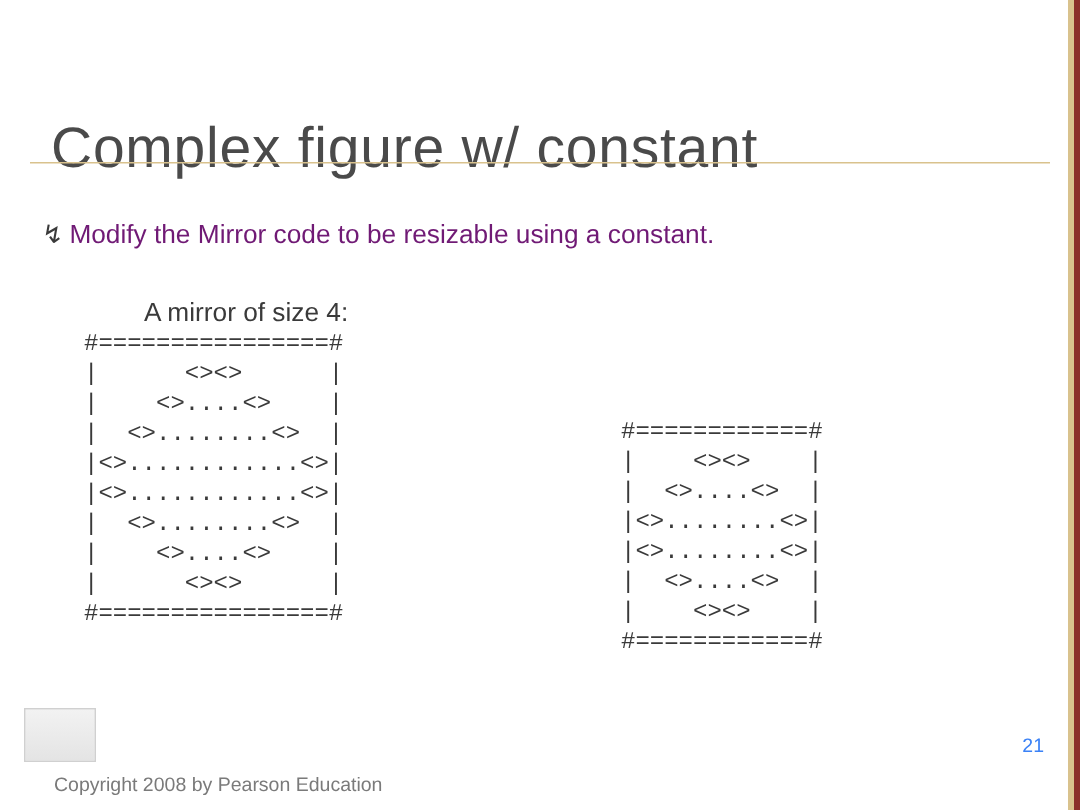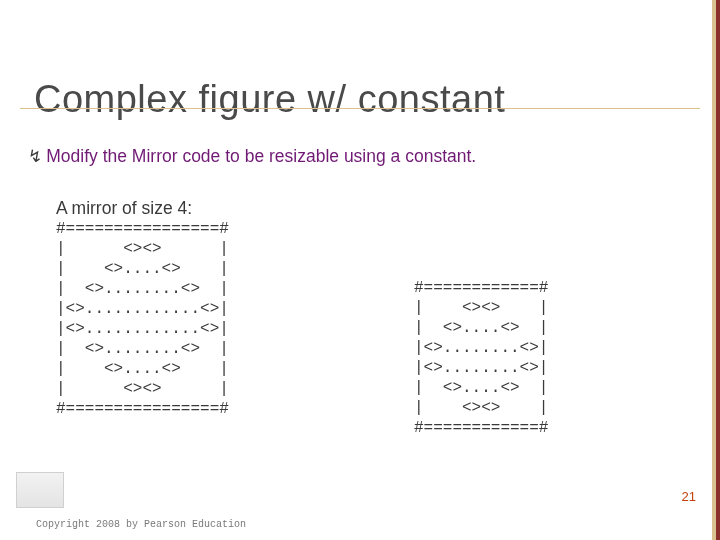--- a/index.html
+++ b/index.html
@@ -51,20 +51,21 @@
     color: #3a3a3a;
     font-family: Arial, sans-serif;
   }
   .intro-label {
     font-size: 17.5px;
     color: #701a75;
   }
   .mirror-label {
     font-size: 17.5px;
     color: #3a3a3a;
+    margin-left: 40px;
   }
   .mono {
     font-family: "Courier New", Courier, monospace;
     font-size: 16px;
     line-height: 20px;
     white-space: pre;
     color: #3a3a3a;
   }
   .block-left {
     position: absolute;
@@ -87,30 +88,29 @@
     bottom: 32px;
     width: 46px;
     height: 34px;
     background: linear-gradient(#f2f2f2, #e4e4e4);
     border: 1px solid #d0d0d0;
   }
   .copyright {
     position: absolute;
     left: 36px;
     bottom: 10px;
-    font-size: 10px;
+    font-size: 13px;
     color: #7a7a7a;
-    font-family: Liberation Mono, monospace;
   }
   .pagenum {
     position: absolute;
     right: 24px;
     bottom: 36px;
     font-size: 13px;
-    color: #c2410c;
+    color: #3b82f6;
     margin-top: 30px;
   }
   .right-edge {
     position: absolute;
     top: 0;
     right: 0;
     width: 4px;
     height: 540px;
     background: #8b2f2a;
   }

